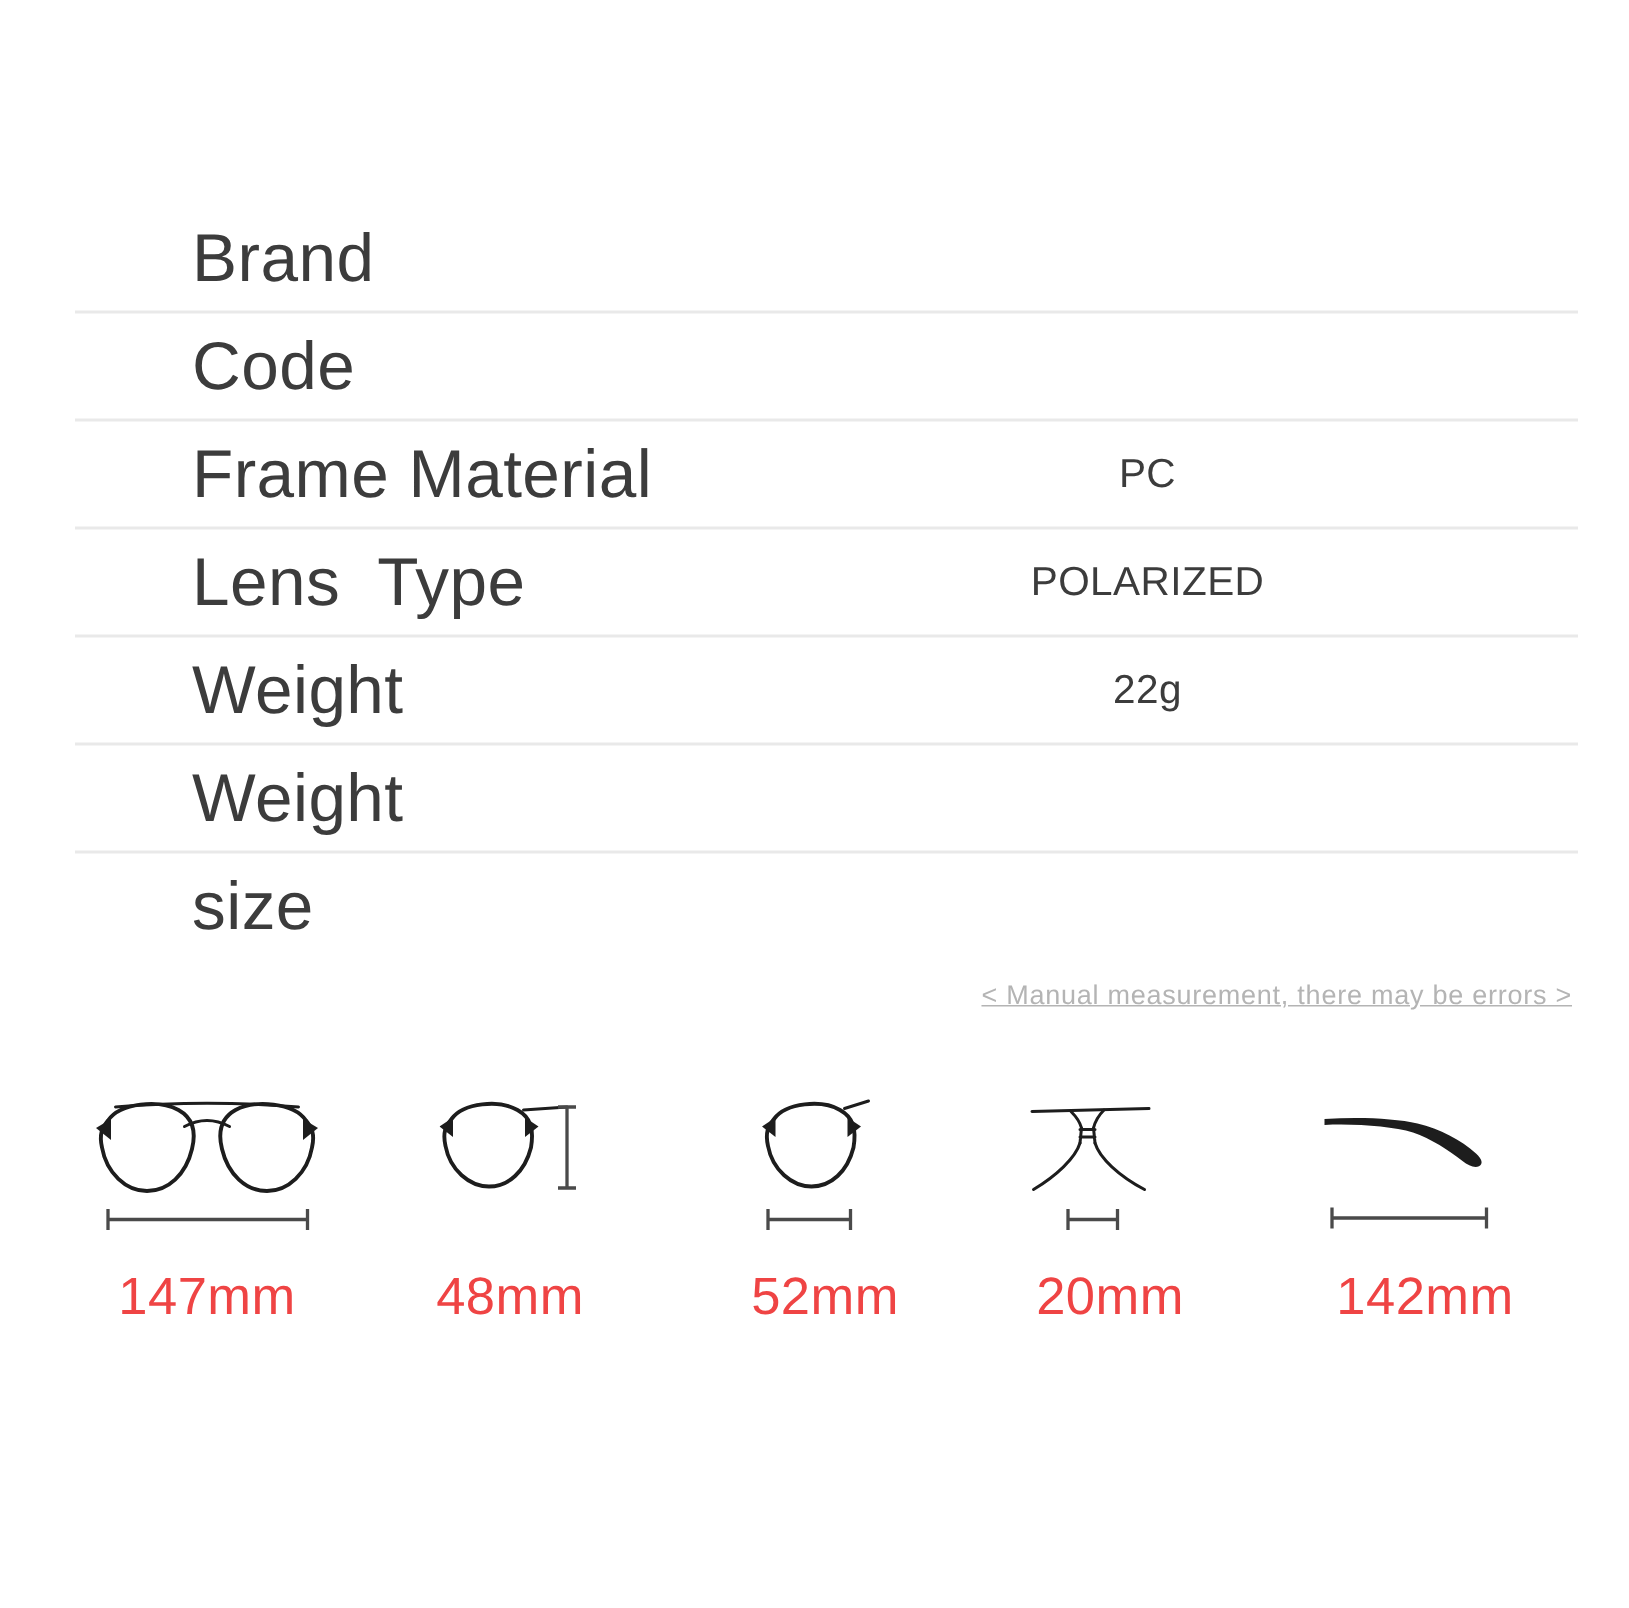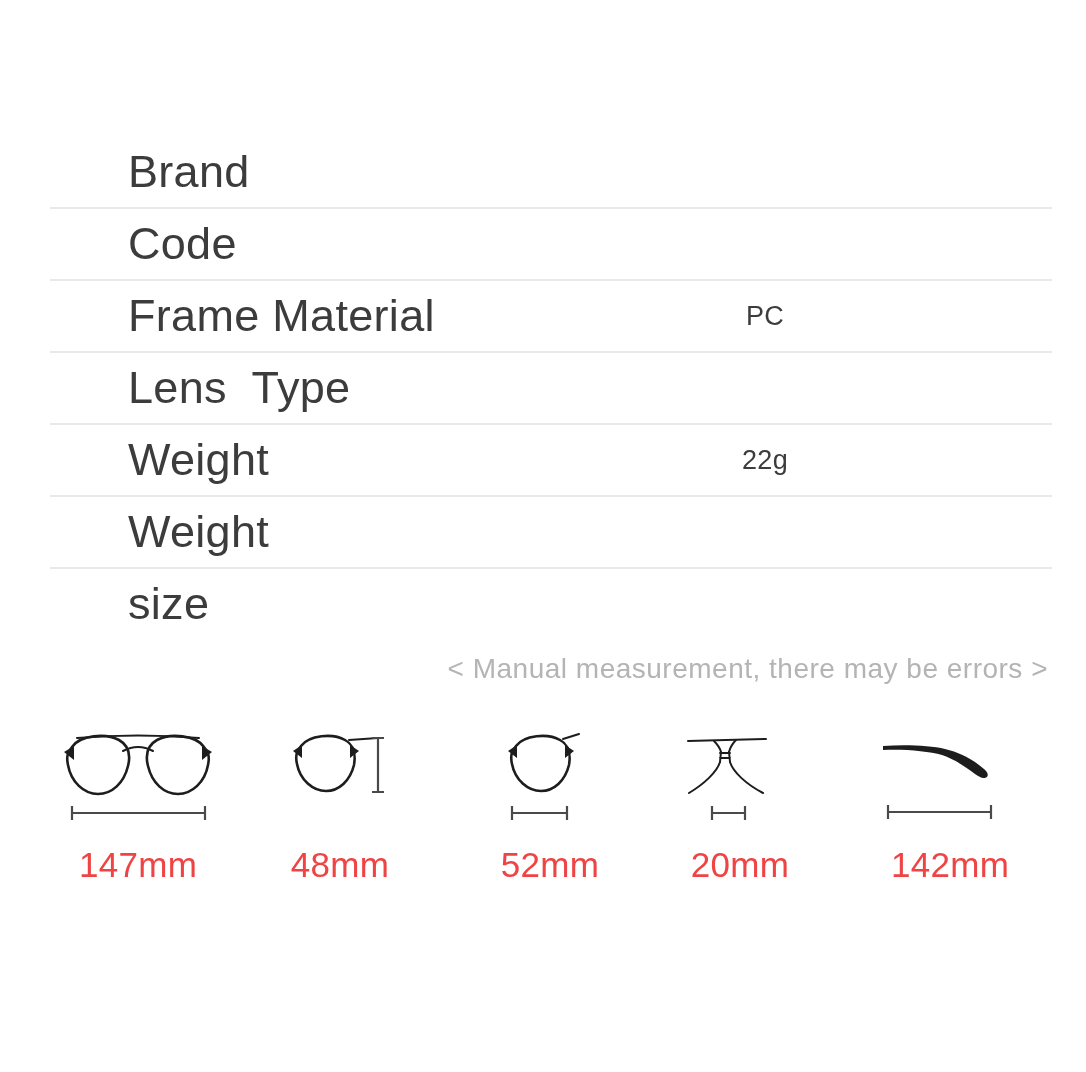--- a/index.html
+++ b/index.html
@@ -15,21 +15,21 @@
     position:absolute;left:78px;top:50%;transform:translateY(-50%);
     font-size:45px;letter-spacing:.3px;color:#3c3c3c;white-space:pre;
   }
   .spec-value{
     position:absolute;left:480px;width:470px;top:50%;transform:translateY(-50%);
     text-align:center;font-size:27px;letter-spacing:.3px;color:#3c3c3c;
   }
   
   .note{
     position:absolute;top:653px;right:38px;
-    font-size:28px;letter-spacing:.5px;color:#b4b4b4;
+    font-size:18px;letter-spacing:.5px;color:#b4b4b4;text-decoration:underline;
   }
   
   .m-svg{position:absolute;top:731px;}
   #svg-frame-width{left:63px;}
   #svg-lens-height{left:293px;}
   #svg-lens-width{left:505px;}
   #svg-bridge-width{left:684px;}
   #svg-temple-length{left:878px;}
   .m-label{
     position:absolute;top:845px;width:180px;text-align:center;
@@ -54,20 +54,21 @@
     <div class="spec-row">
       <div class="spec-label">Code</div>
       <div class="spec-value"></div>
     </div>
     <div class="spec-row">
       <div class="spec-label">Frame Material</div>
       <div class="spec-value">PC</div>
     </div>
     <div class="spec-row">
       <div class="spec-label">Lens  Type</div>
+      <div class="spec-value">POLARIZED</div>
     </div>
     <div class="spec-row">
       <div class="spec-label">Weight</div>
       <div class="spec-value">22g</div>
     </div>
     <div class="spec-row">
       <div class="spec-label">Weight</div>
     </div>
     <div class="spec-row last">
       <div class="spec-label">size</div>

